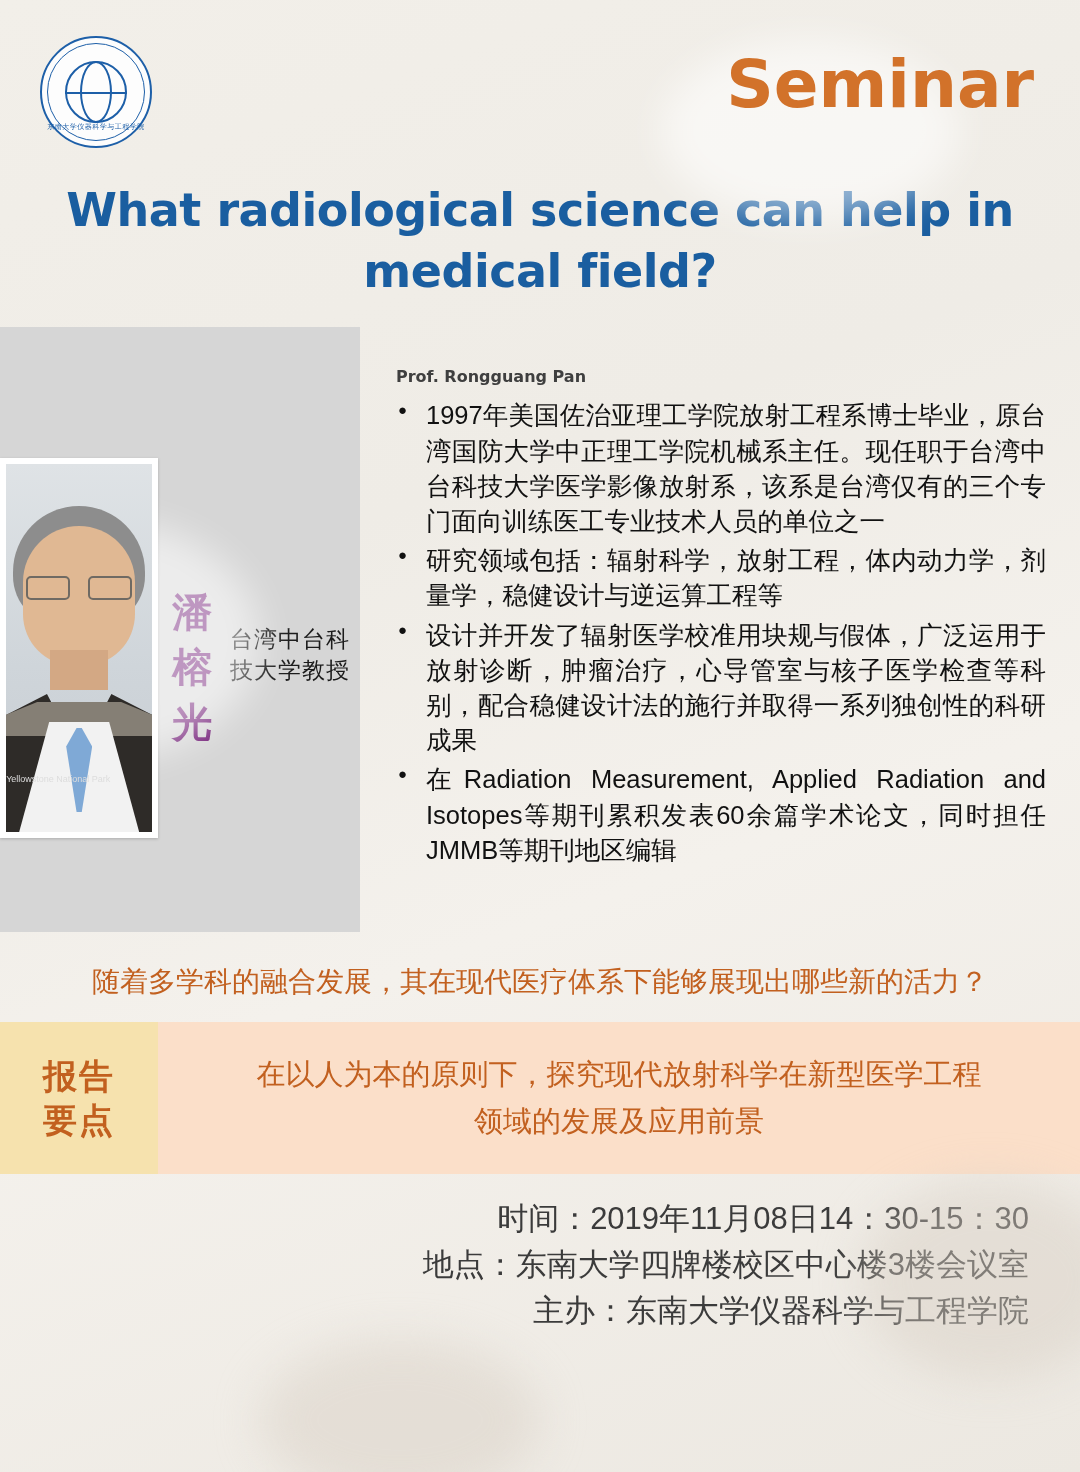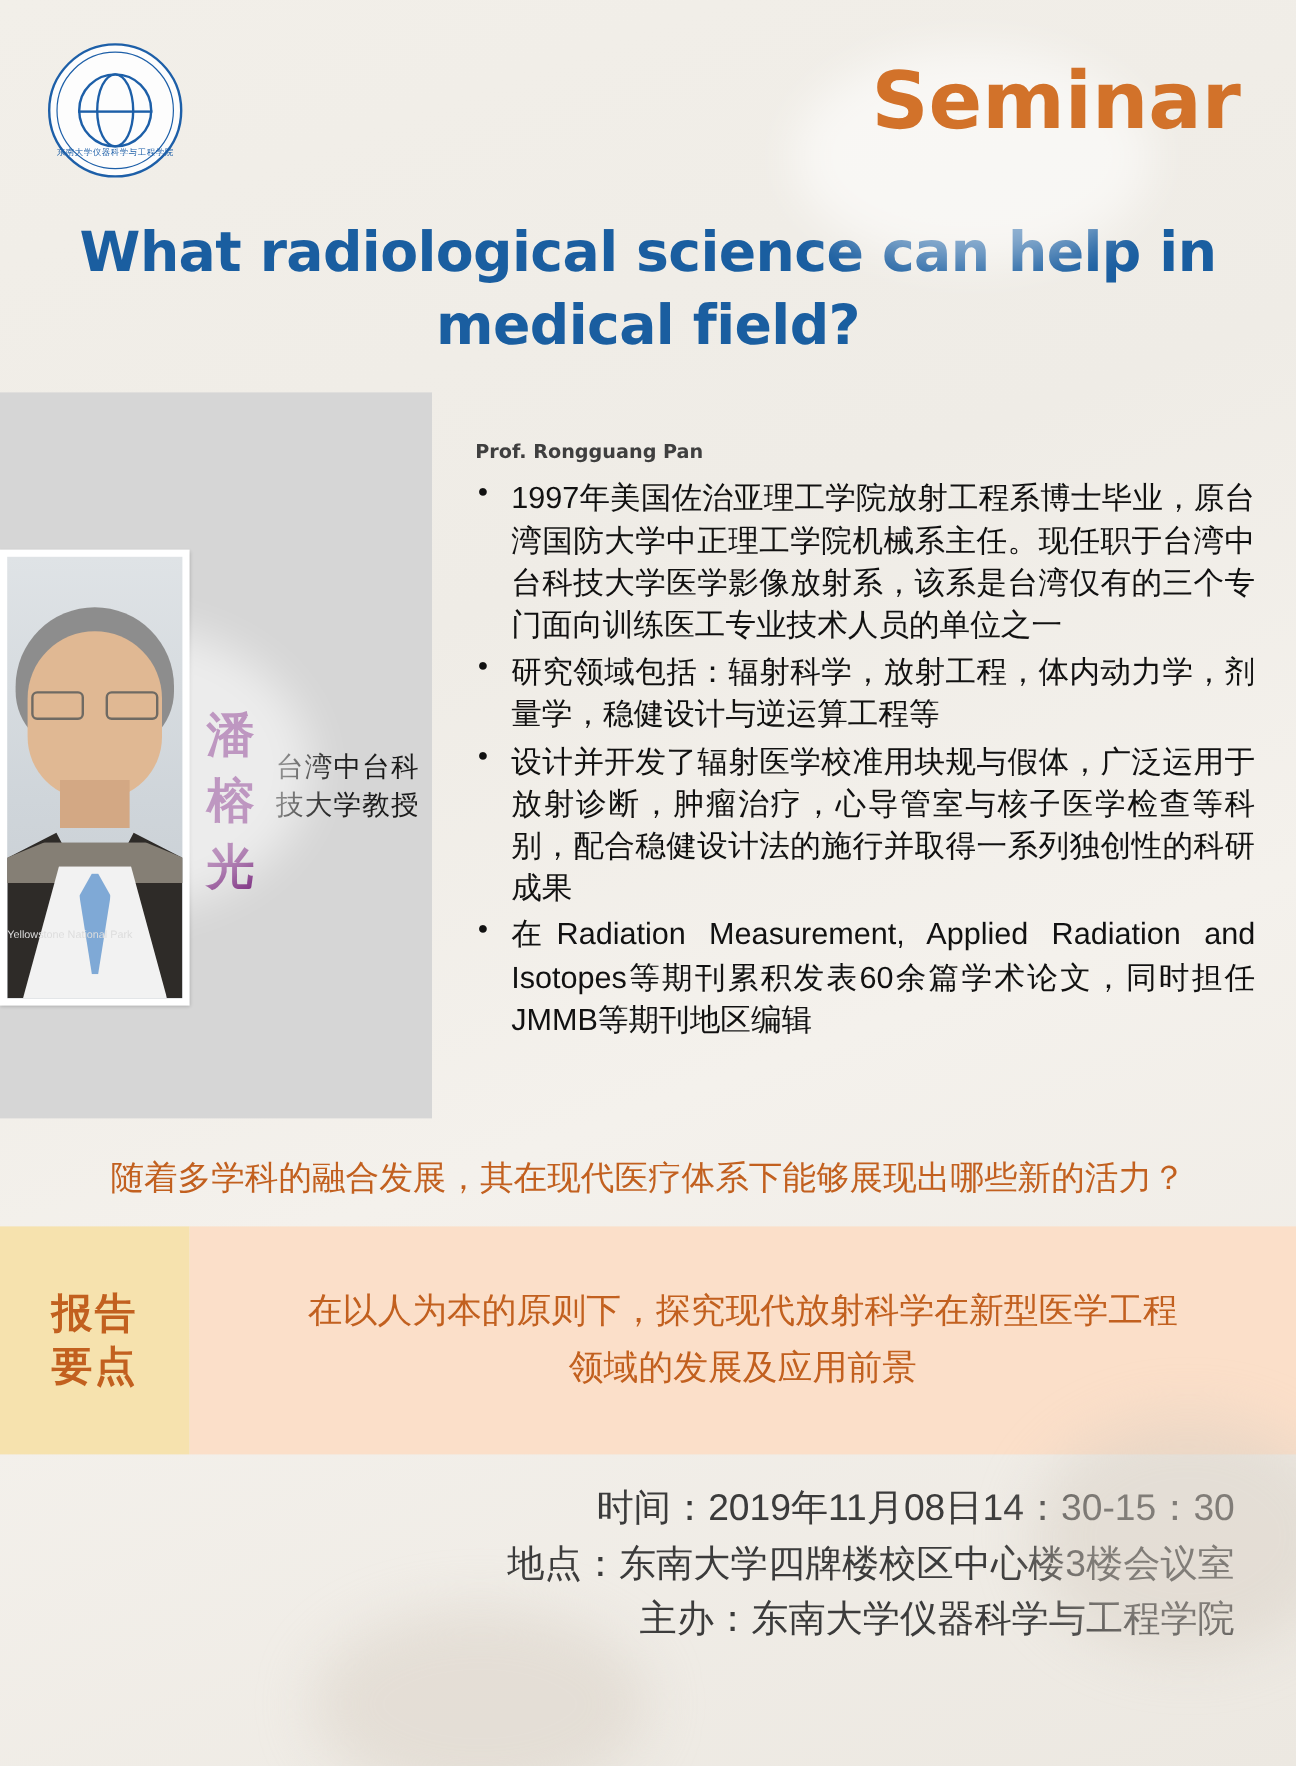--- a/index.html
+++ b/index.html
@@ -370,21 +370,21 @@
   .qband .q {
     font-size: 28px;
     color: #c2601f;
     line-height: 1.55;
     font-weight: 500;
   }
 
   
   .keypoints {
     display: flex;
-    height: 190px;
+    height: 152px;
     align-items: stretch;
   }
   .kp-label {
     width: 158px;
     background: #f6e2ae;
     display: flex;
     flex-direction: column;
     align-items: center;
     justify-content: center;
     color: #c2601f;

